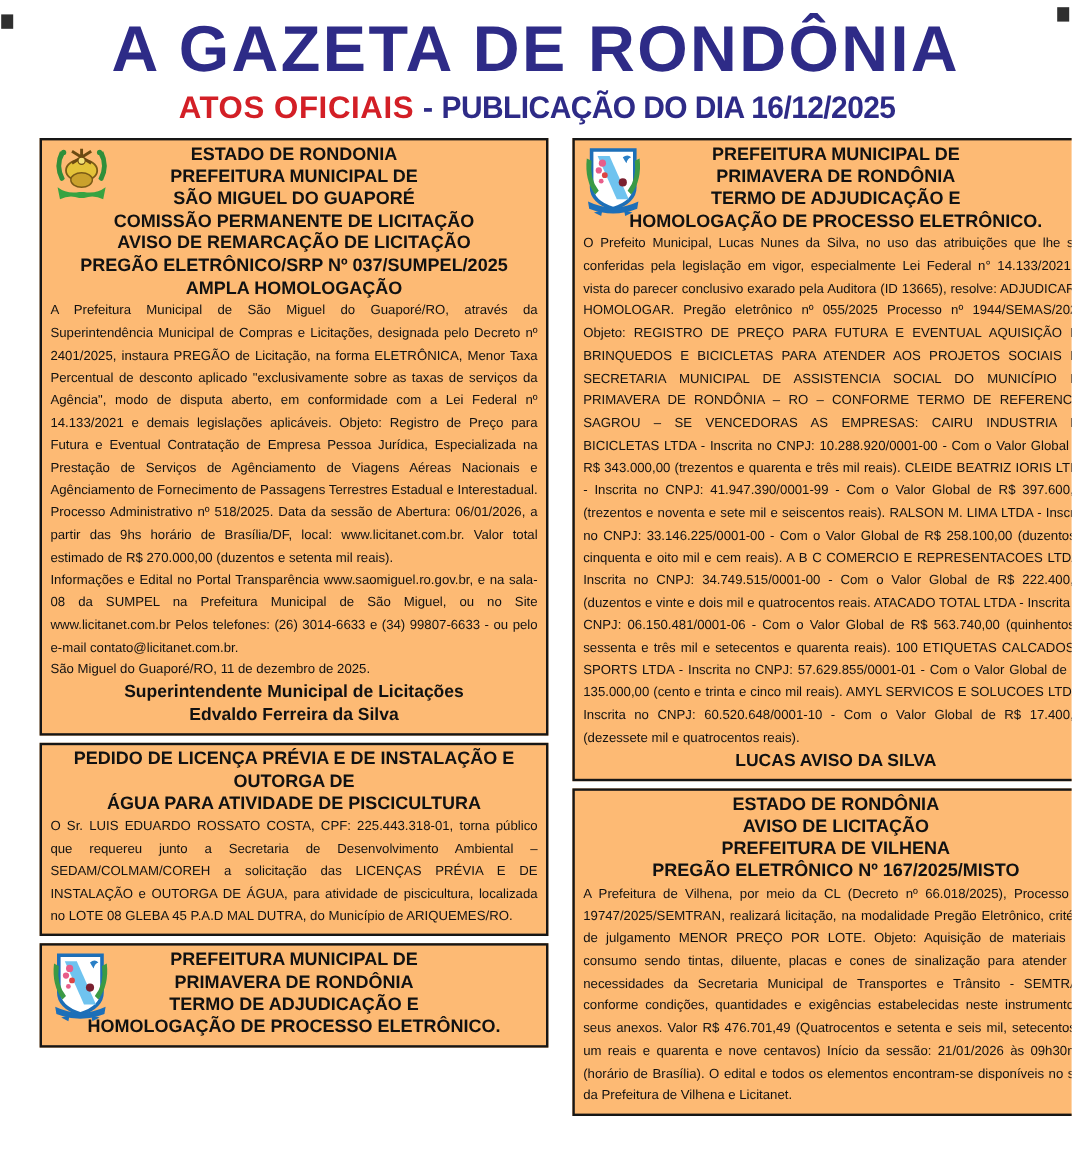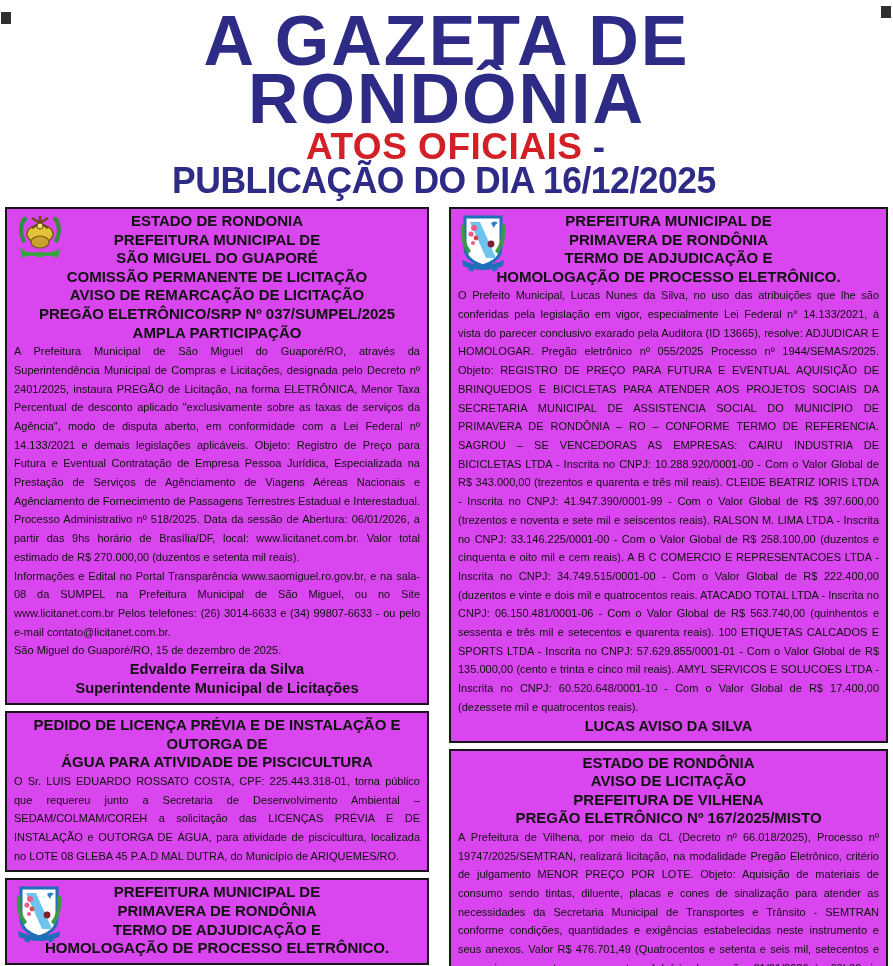--- a/index.html
+++ b/index.html
@@ -8,36 +8,36 @@
     width: 893px; height: 966px; overflow: hidden; position: relative;
     font-family: "Liberation Sans", "DejaVu Sans", sans-serif;
     color: #111;
   }
   .corner-mark { position: absolute; width: 10px; height: 12px; background: #2f2f2f; }
   .corner-mark.left  { left: 1px; top: 12px; }
   .corner-mark.right { right: 2px; top: 6px; }
 
   .masthead { text-align: center; padding-top: 12px; }
   .masthead h1 {
-    font-size: 70px; line-height: 58px; font-weight: bold; letter-spacing: 2px;
+    font-size: 54px; line-height: 58px; font-weight: bold; letter-spacing: 2px;
     color: #2e2b87;
   }
-  .subtitle { font-size: 37px; line-height: 34px; font-weight: bold; margin-top: 2px; margin-left: 18px; }
+  .subtitle { font-size: 26px; line-height: 34px; font-weight: bold; margin-top: 2px; margin-left: 18px; }
   .subtitle .red  { color: #d31f26; letter-spacing: 0.5px; }
   .subtitle .sep  { color: #2e2b87; }
   .subtitle .blue { color: #2e2b87; display: inline-block; transform: scaleX(0.96); transform-origin: left center; letter-spacing: -0.5px; }
 
   .columns { display: flex; gap: 20px; padding: 0 5px; margin-top: 9px; align-items: flex-start; }
   .col { display: flex; flex-direction: column; }
   .col.left  { width: 424px; }
   .col.right { width: 439px; }
 
   .notice {
-    border: 2.5px solid #161616; background: #d946ef; position: relative;
-    padding: 3px 7px 5px 7px; margin-bottom: 6px; width: 100%;
+    border: 2.5px solid #161616; background: #fdba74; position: relative;
+    padding: 3px 7px 5px 7px; margin-bottom: 6px; width: 100%; margin-left: 28px;
   }
   .head-lines { text-align: center; font-weight: bold; font-size: 15px; line-height: 18.6px; }
   .para { text-align: justify; font-size: 11px; line-height: 18.7px; }
   .sig  { text-align: center; font-weight: bold; font-size: 14.6px; line-height: 19px; }
   .notice-icon { position: absolute; left: 7px; top: 5px; }
 </style>
 </head>
 <body>
 
 <div class="corner-mark left"></div>
@@ -65,27 +65,27 @@
               <circle cx="26" cy="12" r="3" fill="#f3e27a" stroke="#6b4a12" stroke-width="1"></circle>
               <path d="M6 34 Q14 40 24 38 L28 38 Q38 40 46 34 L44 44 Q36 40 28 43 L24 43 Q16 40 8 44 Z" fill="#37a341"></path>
             </svg></span>
           <div class="head-lines">
             <div>ESTADO DE RONDONIA</div>
             <div>PREFEITURA MUNICIPAL DE</div>
             <div>SÃO MIGUEL DO GUAPORÉ</div>
             <div>COMISSÃO PERMANENTE DE LICITAÇÃO</div>
             <div>AVISO DE REMARCAÇÃO DE LICITAÇÃO</div>
             <div>PREGÃO ELETRÔNICO/SRP Nº 037/SUMPEL/2025</div>
-            <div>AMPLA PARTICIPAÇÃO</div>
+            <div>AMPLA HOMOLOGAÇÃO</div>
           </div>
           <div class="para">A Prefeitura Municipal de São Miguel do Guaporé/RO, através da Superintendência Municipal de Compras e Licitações, designada pelo Decreto nº 2401/2025, instaura PREGÃO de Licitação, na forma ELETRÔNICA, Menor Taxa Percentual de desconto aplicado "exclusivamente sobre as taxas de serviços da Agência", modo de disputa aberto, em conformidade com a Lei Federal nº 14.133/2021 e demais legislações aplicáveis. Objeto: Registro de Preço para Futura e Eventual Contratação de Empresa Pessoa Jurídica, Especializada na Prestação de Serviços de Agênciamento de Viagens Aéreas Nacionais e Agênciamento de Fornecimento de Passagens Terrestres Estadual e Interestadual. Processo Administrativo nº 518/2025. Data da sessão de Abertura: 06/01/2026, a partir das 9hs horário de Brasília/DF, local: www.licitanet.com.br. Valor total estimado de R$ 270.000,00 (duzentos e setenta mil reais).</div>
           <div class="para">Informações e Edital no Portal Transparência www.saomiguel.ro.gov.br, e na sala-08 da SUMPEL na Prefeitura Municipal de São Miguel, ou no Site www.licitanet.com.br Pelos telefones: (26) 3014-6633 e (34) 99807-6633 - ou pelo e-mail contato@licitanet.com.br.</div>
-          <div class="para">São Miguel do Guaporé/RO, 15 de dezembro de 2025.</div>
+          <div class="para">São Miguel do Guaporé/RO, 11 de dezembro de 2025.</div>
+          <div class="sig">Superintendente Municipal de Licitações</div>
           <div class="sig">Edvaldo Ferreira da Silva</div>
-          <div class="sig">Superintendente Municipal de Licitações</div>
         </div>
         <div class="notice">
           <div class="head-lines">
             <div>PEDIDO DE LICENÇA PRÉVIA E DE INSTALAÇÃO E OUTORGA DE</div>
             <div>ÁGUA PARA ATIVIDADE DE PISCICULTURA</div>
           </div>
           <div class="para">O Sr. LUIS EDUARDO ROSSATO COSTA, CPF: 225.443.318-01, torna público que requereu junto a Secretaria de Desenvolvimento Ambiental – SEDAM/COLMAM/COREH a solicitação das LICENÇAS PRÉVIA E DE INSTALAÇÃO e OUTORGA DE ÁGUA, para atividade de piscicultura, localizada no LOTE 08 GLEBA 45 P.A.D MAL DUTRA, do Município de ARIQUEMES/RO.</div>
         </div>
         <div class="notice">
           <span class="notice-icon"><svg width="50" height="60" viewBox="0 0 50 60">

